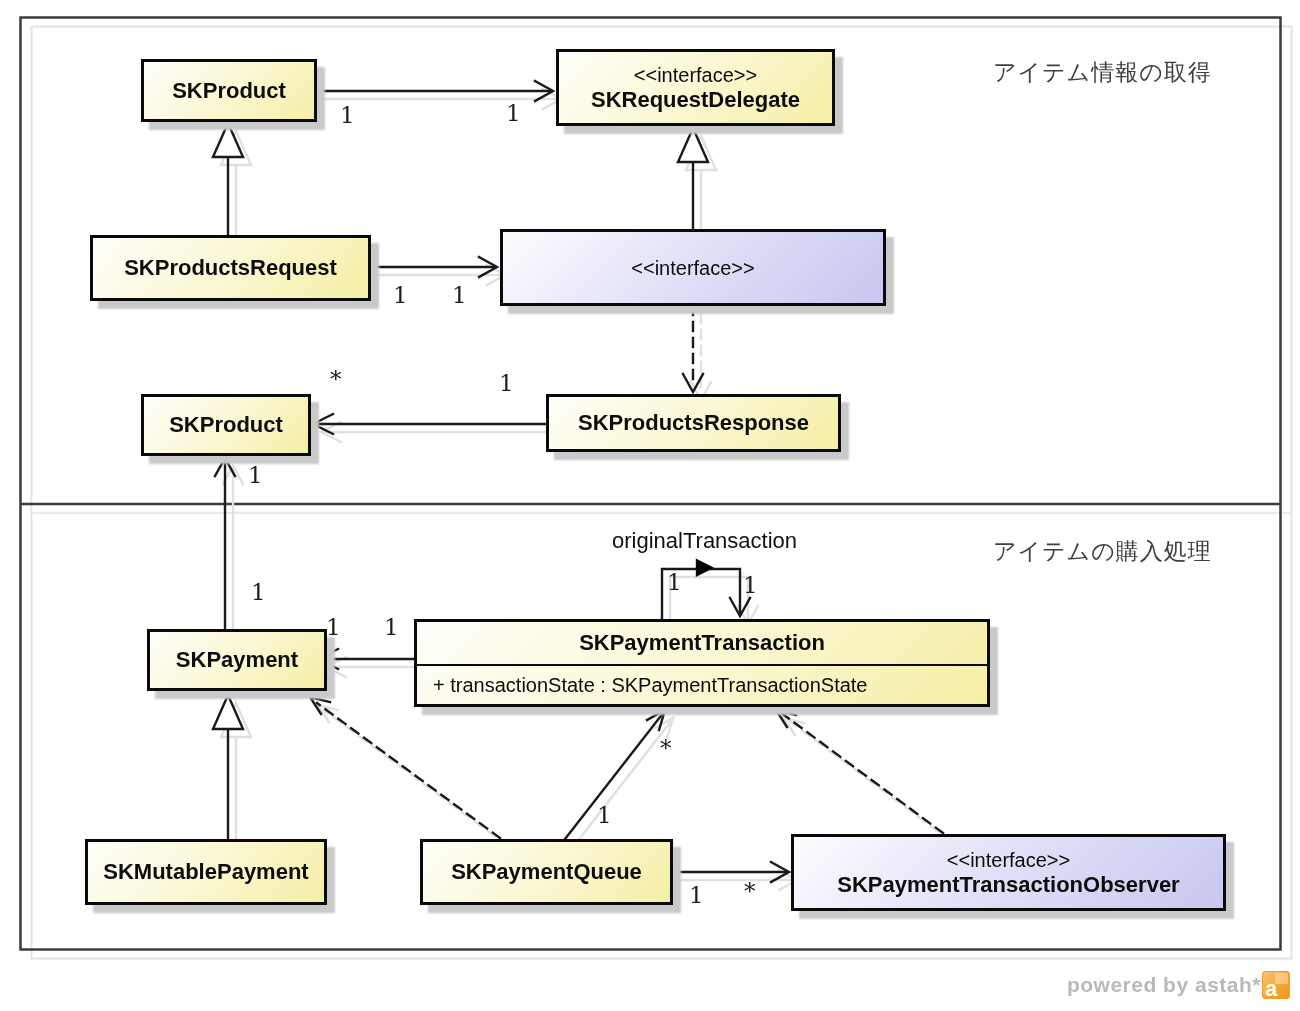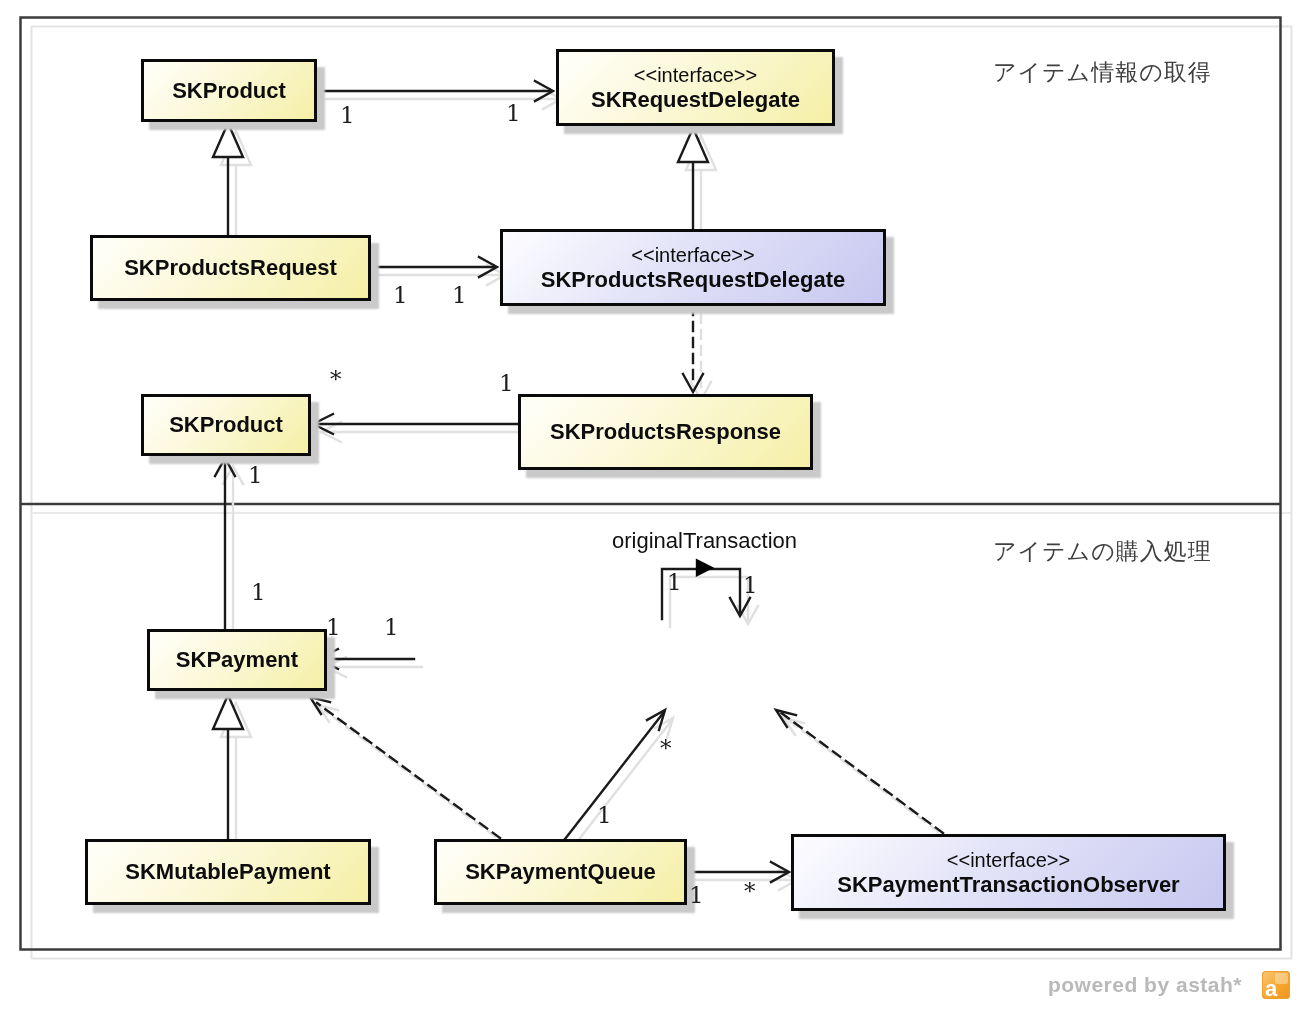--- a/index.html
+++ b/index.html
@@ -37,21 +37,21 @@
     letter-spacing:1px;white-space:nowrap;
   }
   .assoc-label{
     position:absolute;z-index:3;display:flex;align-items:center;
     font-size:22px;color:#111;white-space:nowrap;flex-direction:column;
   }
   .assoc-label .dir{font-size:24px;line-height:1;margin-left:1px;color:#000;}
 
   .footer{
     position:absolute;z-index:3;right:10px;top:971px;
-    display:flex;align-items:center;gap:20px;
+    display:flex;align-items:center;gap:1px;
   }
   .footer .powered{font-size:21px;font-weight:bold;color:#b9b9b9;letter-spacing:.5px;}
   .astah-logo{
     width:28px;height:28px;border-radius:4px;position:relative;
     background:linear-gradient(135deg,#f9c87c 0%,#f5a72e 55%,#ef9420 100%);
     box-shadow:inset 0 0 0 1px #eda02a;
   }
   .astah-logo::before{content:"";position:absolute;left:13px;top:2px;width:13px;height:11px;
     background:rgba(255,255,255,.35);border-radius:2px;}
   .astah-logo span{
@@ -137,41 +137,48 @@
     <div class="stereo">&lt;&lt;interface&gt;&gt;</div>
     <div class="cname">SKRequestDelegate</div>
   </div>
 
   <div class="uml-class yellow" style="left:90px;top:235px;width:281px;height:66px;">
     <div class="cname">SKProductsRequest</div>
   </div>
 
   <div class="uml-class purple" style="left:500px;top:229px;width:386px;height:77px;">
     <div class="stereo">&lt;&lt;interface&gt;&gt;</div>
-    <div class="cname">SKProductsRequestDelegate</div>
   </div>
 
   <div class="uml-class yellow" style="left:141px;top:394px;width:170px;height:62px;">
     <div class="cname">SKProduct</div>
   </div>
 
-  <div class="uml-class yellow" style="left:518px;top:394px;width:295px;height:76px;">
+  <div class="uml-class yellow" style="left:546px;top:394px;width:295px;height:58px;">
     <div class="cname">SKProductsResponse</div>
   </div>
 
   <div class="uml-class yellow" style="left:136px;top:629px;width:180px;height:62px;margin-left:11px;">
     <div class="cname">SKPayment</div>
   </div>
 
-
-  <div class="uml-class yellow" style="left:85px;top:839px;width:286px;height:66px;">
+  <div class="uml-class yellow" style="left:414px;top:619px;width:576px;height:88px;justify-content:stretch;">
+    <div class="compartment-title">
+      <div class="cname">SKPaymentTransaction</div>
+    </div>
+    <div class="compartment-attrs">
+      <div class="attr-text">+ transactionState : SKPaymentTransactionState</div>
+    </div>
+  </div>
+
+  <div class="uml-class yellow" style="left:85px;top:839px;width:242px;height:66px;">
     <div class="cname">SKMutablePayment</div>
   </div>
 
-  <div class="uml-class yellow" style="left:420px;top:839px;width:253px;height:66px;margin-left:14px;">
+  <div class="uml-class yellow" style="left:420px;top:839px;width:253px;height:66px;">
     <div class="cname">SKPaymentQueue</div>
   </div>
 
   <div class="uml-class purple" style="left:791px;top:834px;width:435px;height:77px;">
     <div class="stereo">&lt;&lt;interface&gt;&gt;</div>
     <div class="cname">SKPaymentTransactionObserver</div>
   </div>
 
   <div class="assoc-label" style="left:612px;top:528px;">
     <span>originalTransaction</span>

